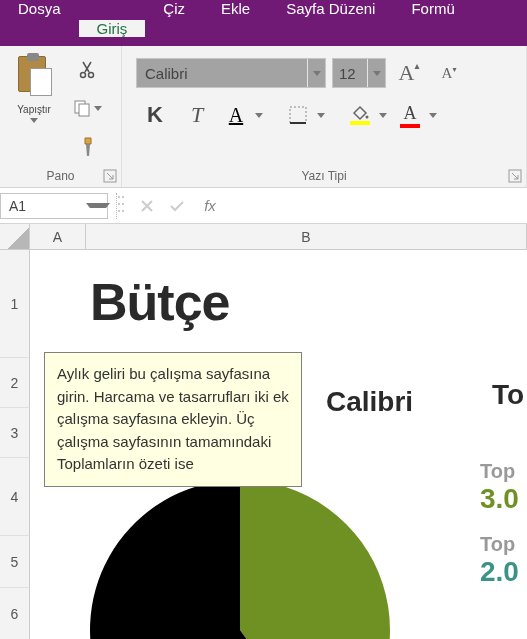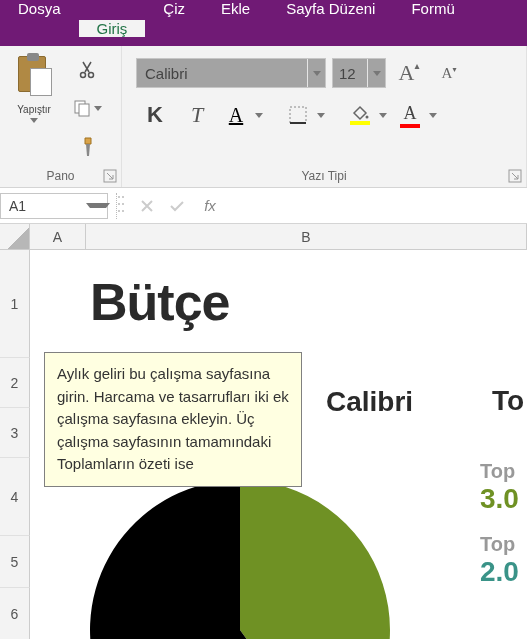--- a/index.html
+++ b/index.html
@@ -75,21 +75,21 @@
   .rh4 { height: 78px; }
   .rh5 { height: 52px; }
   .rh6 { height: 52px; }
   
   .sheet-content { position: relative; flex:1; overflow:hidden; }
   .budget-title { position:absolute; left: 60px; top: 22px; font-size: 52px; font-weight: 800; color:#2a2a2a; letter-spacing: -1px; }
   
   .tooltip-box { position:absolute; left: 14px; top: 102px; width: 258px; background:#ffffe1; border: 1px solid #808080; padding: 10px 12px; font-size: 15px; line-height: 1.5; color:#333; z-index: 10; }
   
   .harcanan { position:absolute; left: 296px; top: 136px; font-size: 28px; font-weight: 700; color:#2a2a2a; }
-  .to-col { position:absolute; left: 462px; top: 135px; font-size: 28px; font-weight: 700; color:#2a2a2a; }
+  .to-col { position:absolute; left: 462px; top: 129px; font-size: 28px; font-weight: 700; color:#2a2a2a; }
   
   .pie-wrap { position:absolute; left: 60px; top: 230px; width: 300px; height: 300px; }
   .pie-wrap svg { width: 300px; height: 300px; }
   
   .totals { position:absolute; left: 450px; top: 210px; }
   .tot-label { font-size: 20px; font-weight:700; color:#999; }
   .tot-val { font-size: 28px; font-weight:700; }
   .green-val { color:#6f9124; }
   .teal-val { color:#3a9388; }
   

